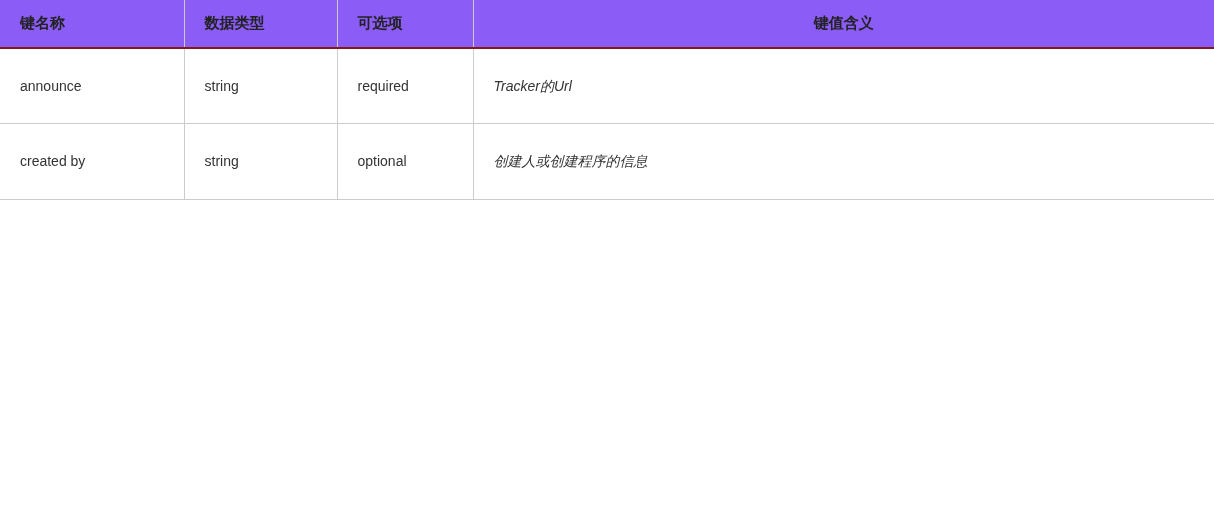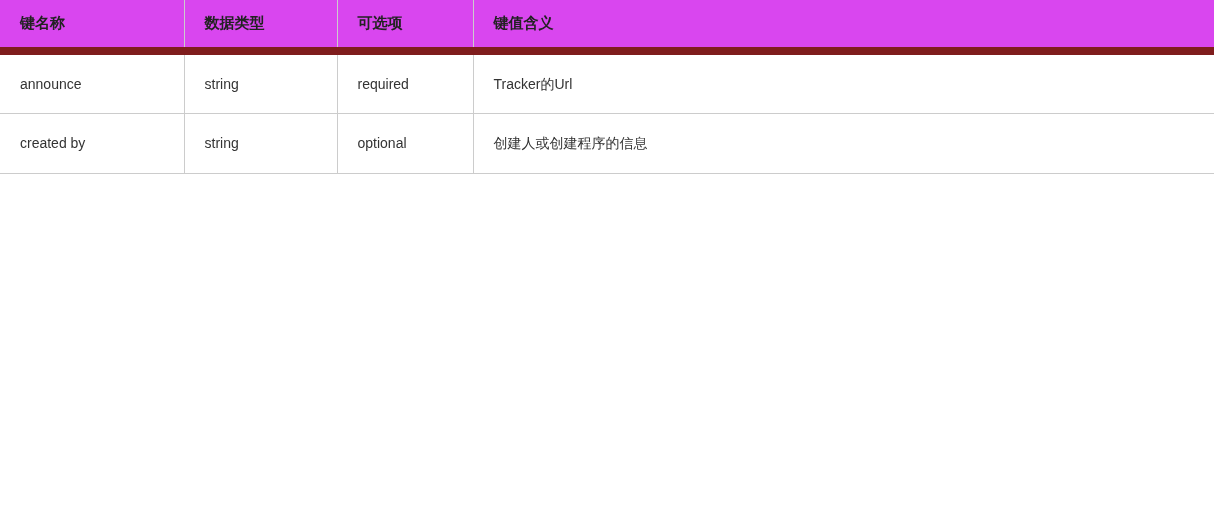--- a/index.html
+++ b/index.html
@@ -16,58 +16,59 @@
       width: 1214px;
       min-height: 526px;
     }
 
     table {
       width: 100%;
       border-collapse: collapse;
     }
 
     thead tr {
-      background-color: #d946ef;
-      border-bottom: 8px solid #7f1d1d;
+      background-color: #8b5cf6;
+      border-bottom: 2px solid #7f1d1d;
     }
 
     th {
       padding: 14px 20px;
       text-align: left;
       font-weight: bold;
       font-size: 15px;
       border-right: 1px solid #ccc;
       color: #222;
     }
 
     th:last-child {
       border-right: none;
     }
 
     td {
-      padding: 18px 20px;
+      padding: 26px 20px;
       border-right: 1px solid #ccc;
       border-top: 1px solid #ccc;
       vertical-align: middle;
       font-size: 14px;
       line-height: 1.6;
     }
 
     td:last-child {
       border-right: none;
+      font-style: italic;
     }
 
     tr:last-child td {
       border-bottom: 1px solid #ccc;
     }
 
     .col-key { width: 184px; }
     .col-type { width: 153px; }
     .col-optional { width: 136px; }
-    .col-meaning { width: auto; }
+    .col-meaning { width: auto; text-align: center; }
   </style>
 </head>
 <body>
 
 <table>
   <thead>
     <tr>
       <th class="col-key">键名称</th>
       <th class="col-type">数据类型</th>
       <th class="col-optional">可选项</th>

